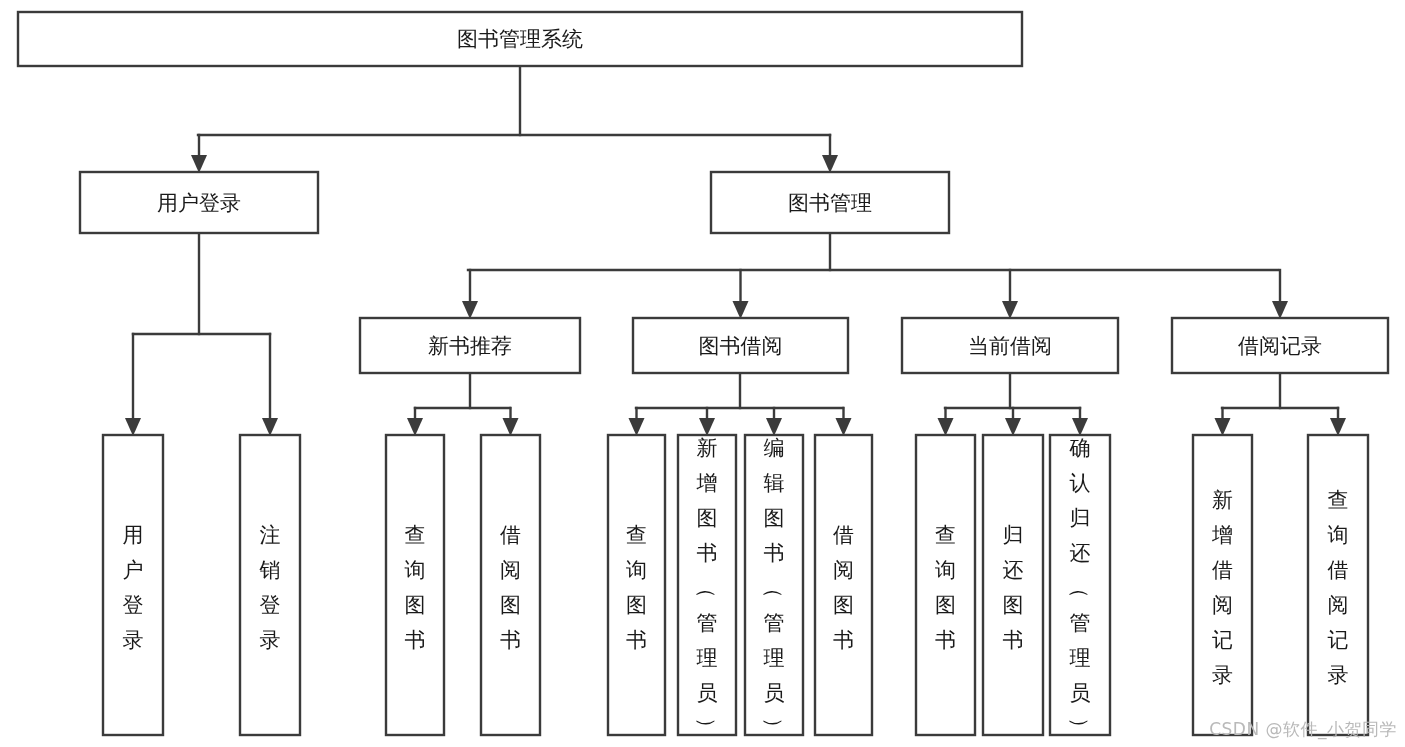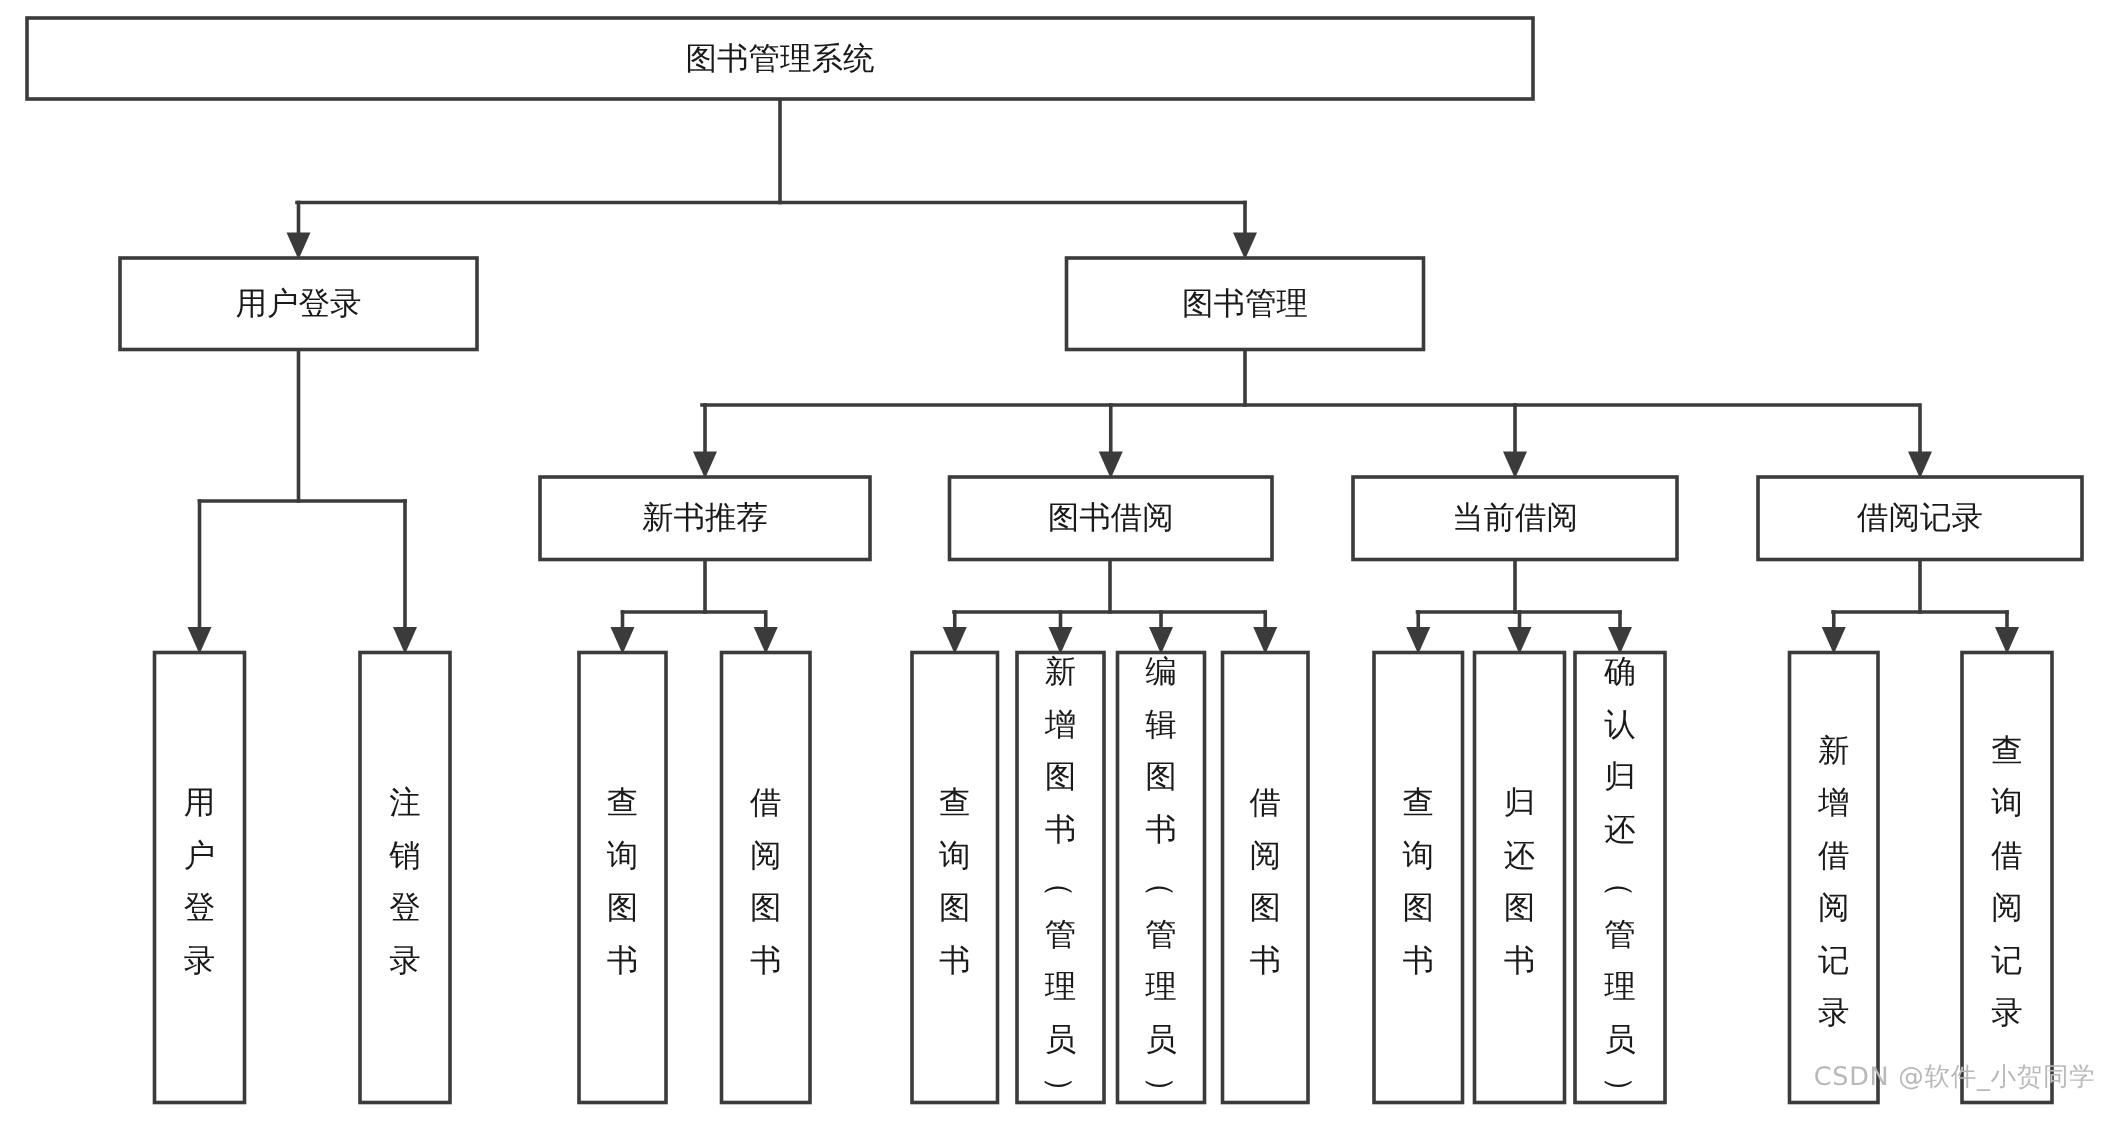--- a/index.html
+++ b/index.html
@@ -16,21 +16,21 @@
     font-family:"DejaVu Sans","Liberation Sans",sans-serif;
     fill:#1a1a1a;font-size:21px;
     text-anchor:middle;dominant-baseline:middle;
   }
   .vnode-label{
     font-family:"DejaVu Sans","Liberation Sans",sans-serif;
     fill:#1a1a1a;font-size:21px;
     text-anchor:middle;
   }
   .watermark{
-    position:absolute;right:8px;bottom:18px;
+    position:absolute;right:8px;bottom:6px;
     font-family:"DejaVu Sans","Liberation Sans",sans-serif;
     font-size:17px;color:#b9b9b9;letter-spacing:0.5px;
     white-space:nowrap;user-select:none;
   }
 </style>
 </head>
 <body>
 
 <svg id="diagram" viewBox="0 0 1405 747" xmlns="http://www.w3.org/2000/svg">
   <g id="edges-layer">

